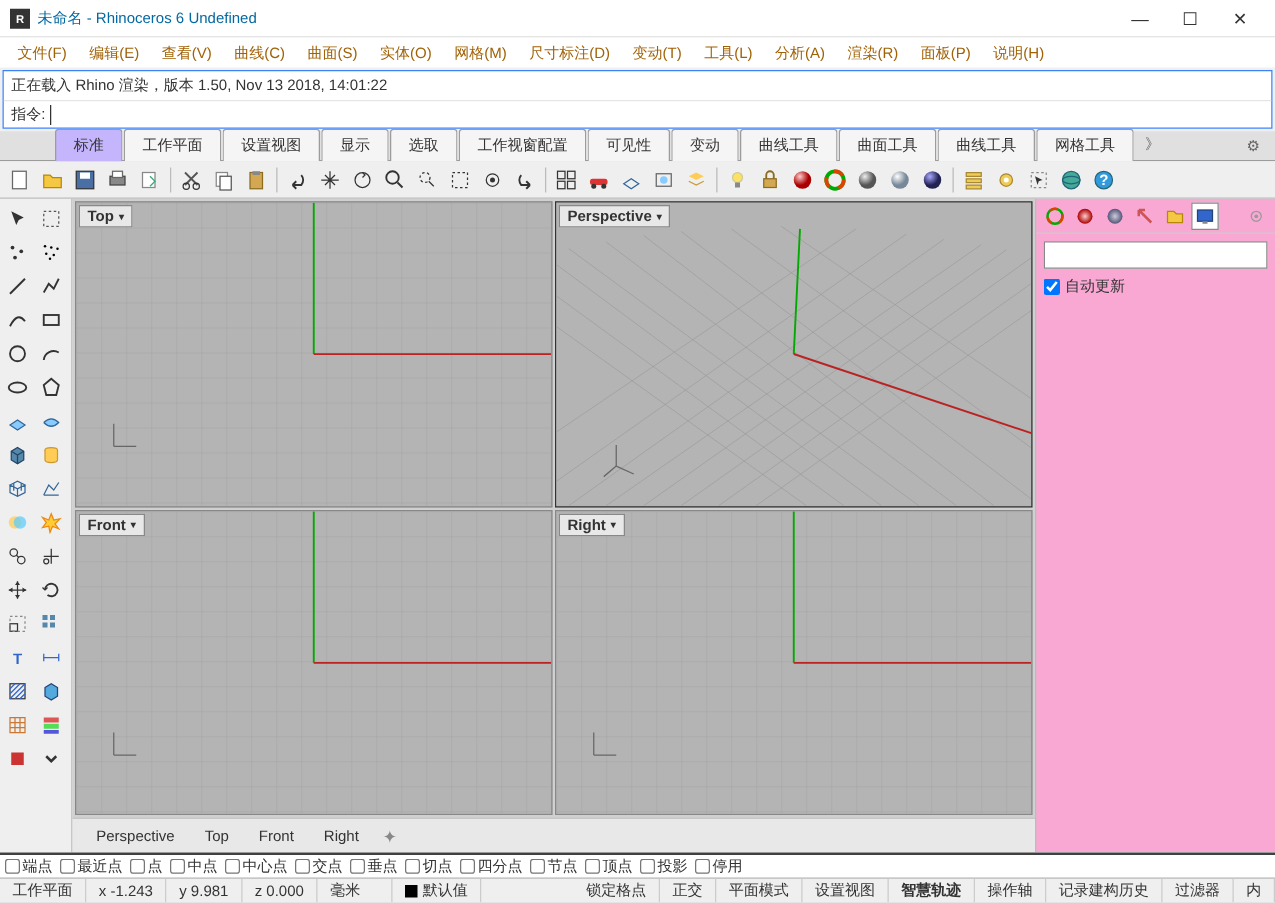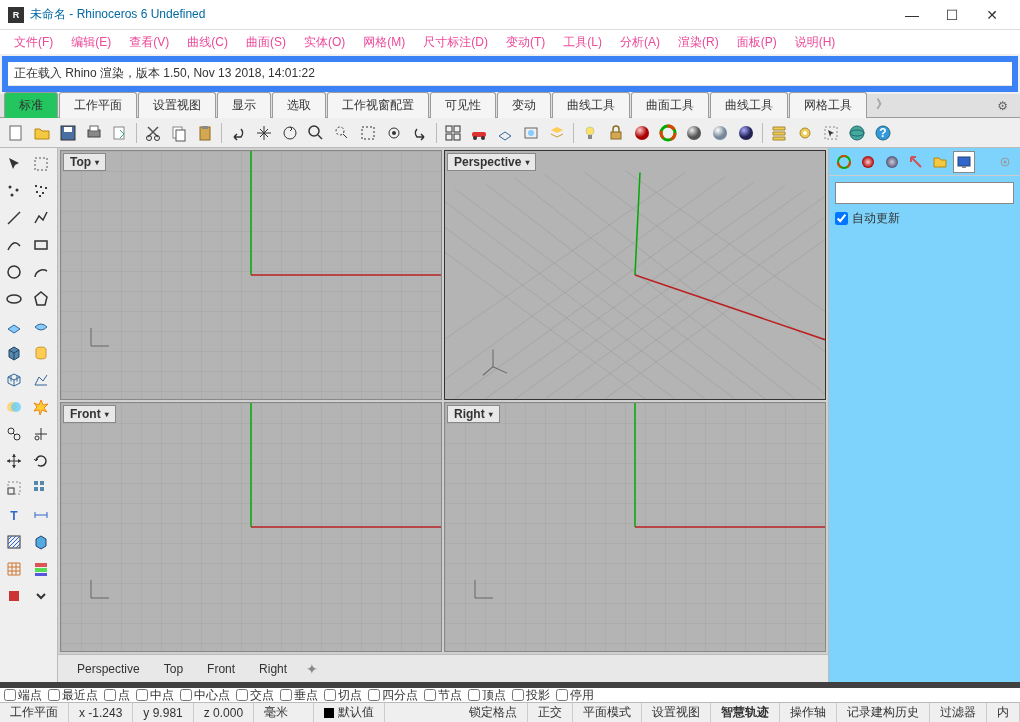--- a/index.html
+++ b/index.html
@@ -3,53 +3,53 @@
 <meta charset="utf-8">
 <style>
 * { margin:0; padding:0; box-sizing:border-box; font-family:"Microsoft YaHei","SimSun",sans-serif; font-size:12px; }
 body { background:#f0f0f0; width:1020px; height:722px; overflow:hidden; display:flex; flex-direction:column; }
 .titlebar { height:30px; background:#fff; display:flex; align-items:center; padding:0 8px; border-bottom:1px solid #ddd; }
 .titlebar .icon { width:16px; height:16px; background:#333; margin-right:6px; display:inline-flex; align-items:center; justify-content:center; color:#fff; font-size:9px; font-weight:bold; }
 .titlebar .title { flex:1; color:#0369a1; }
 .winbtns { display:flex; gap:0; }
 .winbtn { width:40px; height:28px; display:flex; align-items:center; justify-content:center; font-size:14px; color:#333; }
 .menubar { height:24px; background:#fff; display:flex; align-items:center; padding:0 6px; gap:2px; }
-.menuitem { padding:3px 8px; color:#ec4899; }
-.console { background:#fff; border:6px solid #3b82f6; margin:2px; }
+.menuitem { padding:3px 8px; color:#a16207; }
+.console { background:#fff; border:1px solid #3b82f6; margin:2px; }
 .console-line { padding:3px 6px; color:#333; border-bottom:1px solid #e5e5e5; }
 .cmd-row { display:flex; align-items:center; padding:2px 6px; }
 .cmd-label { color:#333; margin-right:4px; }
 .cmd-input { flex:1; border:none; outline:none; font-size:12px; border-left:1px solid #333; padding-left:2px; height:16px; }
 .tabbar { height:24px; background:#e0e0e0; display:flex; align-items:flex-end; padding:0 4px; border-bottom:1px solid #9c9c9c; }
 .tab { padding:4px 14px; background:#f5f5f5; border:1px solid #9c9c9c; border-bottom:none; margin-right:1px; border-radius:3px 3px 0 0; color:#333; position:relative; top:1px; }
-.tab.active { background:#22c55e; }
+.tab.active { background:#c4b5fd;margin-left:40px; }
 .tab-more { padding:4px 8px; color:#666; }
 .toolbar { height:30px; background:#efefef; display:flex; align-items:center; padding:2px 4px; gap:2px; border-bottom:1px solid #bbb; }
 .tbtn { width:24px; height:24px; display:flex; align-items:center; justify-content:center; border:1px solid transparent; border-radius:2px; }
 .tsep { width:1px; height:20px; background:#bbb; margin:0 2px; }
 .workarea { flex:1; display:flex; overflow:hidden; }
 .lefttools { width:58px; background:#efefef; display:flex; flex-wrap:wrap; align-content:flex-start; padding:4px 2px; gap:3px; border-right:1px solid #bbb; }
 .ltbtn { width:24px; height:24px; display:flex; align-items:center; justify-content:center; border:1px solid transparent; }
 .vparea { flex:1; display:flex; flex-direction:column; background:#d0d0d0; }
 .vpgrid { flex:1; display:grid; grid-template-columns:1fr 1fr; grid-template-rows:1fr 1fr; gap:2px; padding:2px; }
 .viewport { background:#b0b0b0; position:relative; border:1px solid #888; overflow:hidden; }
 .viewport.active { border:1px solid #333; }
 .vplabel { position:absolute; top:2px; left:2px; background:#e8e8e8; border:1px solid #888; padding:1px 6px; font-weight:bold; color:#333; display:flex; align-items:center; gap:4px; z-index:10; }
 .vplabel .dd { font-size:8px; }
 .vptabs { height:28px; background:#e8e8e8; display:flex; align-items:center; padding:4px 8px; gap:2px; border-top:1px solid #bbb; }
 .vptab { padding:3px 10px; color:#333; border:1px solid transparent; border-radius:2px; }
 .vptab-add { padding:3px 6px; color:#888; font-size:14px; }
-.rightpanel { width:192px; background:#7dd3fc; border-left:1px solid #bbb; display:flex; flex-direction:column; }
+.rightpanel { width:192px; background:#f9a8d4; border-left:1px solid #bbb; display:flex; flex-direction:column; }
 .rp-tabs { height:28px; display:flex; align-items:center; padding:4px; gap:2px; border-bottom:1px solid #ccc; }
 .rp-tab { width:22px; height:22px; display:flex; align-items:center; justify-content:center; border:1px solid transparent; }
 .rp-tab.active { border-color:#888; background:#fff; }
 .rp-body { padding:6px; }
 .rp-input { width:100%; height:22px; border:1px solid #888; background:#fff; margin-bottom:6px; }
 .rp-chk { display:flex; align-items:center; gap:4px; color:#333; }
-.osnap { height:20px; background:#fff; display:flex; align-items:center; padding:0 4px; gap:6px; border-top:6px solid #404040; overflow:hidden; }
+.osnap { height:20px; background:#fff; display:flex; align-items:center; padding:0 4px; gap:6px; border-top:2px solid #404040; overflow:hidden; }
 .osnap-item { display:flex; align-items:center; gap:2px; color:#333; white-space:nowrap; }
 .osnap-item input { width:12px; height:12px; }
 .statusbar { height:20px; background:#efefef; display:flex; align-items:center; border-top:1px solid #bbb; overflow:hidden; font-size:11px; }
 .sb-cell { padding:0 10px; border-right:1px solid #ccc; color:#333; white-space:nowrap; height:100%; display:flex; align-items:center; }
 .sb-cell.bold { font-weight:bold;text-align:right; }
 svg { display:block; }
 .grid-bg { position:absolute; inset:0; }
 </style>
 </head>
 <body>
@@ -76,20 +76,24 @@
   <span class="menuitem">变动(T)</span>
   <span class="menuitem">工具(L)</span>
   <span class="menuitem">分析(A)</span>
   <span class="menuitem">渲染(R)</span>
   <span class="menuitem">面板(P)</span>
   <span class="menuitem">说明(H)</span>
 </div>
 
 <div class="console">
   <div class="console-line">正在载入 Rhino 渲染，版本 1.50, Nov 13 2018, 14:01:22</div>
+  <div class="cmd-row">
+    <span class="cmd-label">指令:</span>
+    <input class="cmd-input" style="">
+  </div>
 </div>
 
 <div class="tabbar">
   <div class="tab active">标准</div>
   <div class="tab">工作平面</div>
   <div class="tab">设置视图</div>
   <div class="tab">显示</div>
   <div class="tab">选取</div>
   <div class="tab">工作视窗配置</div>
   <div class="tab">可见性</div>

